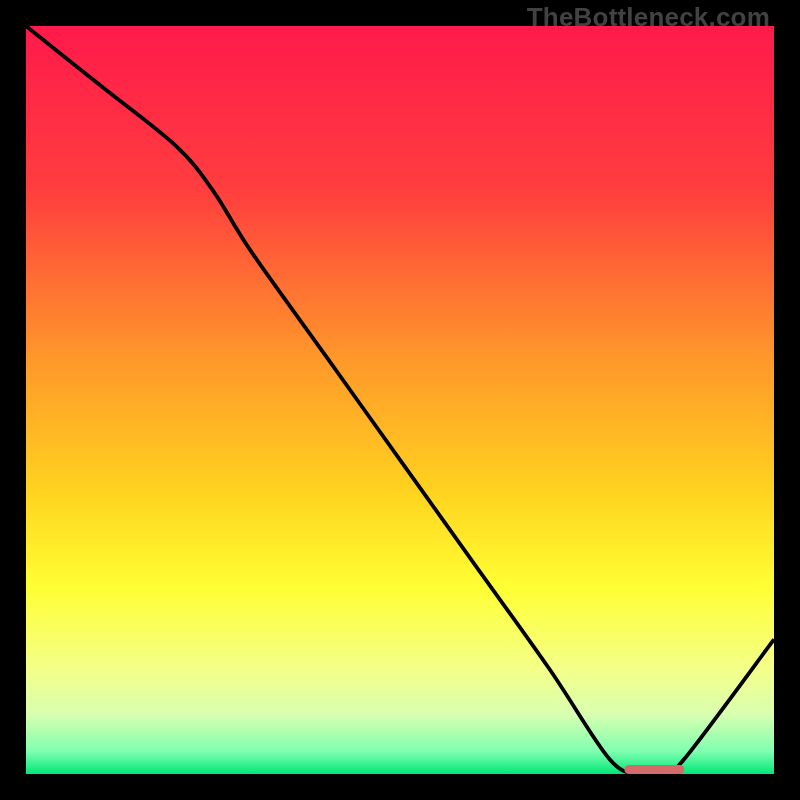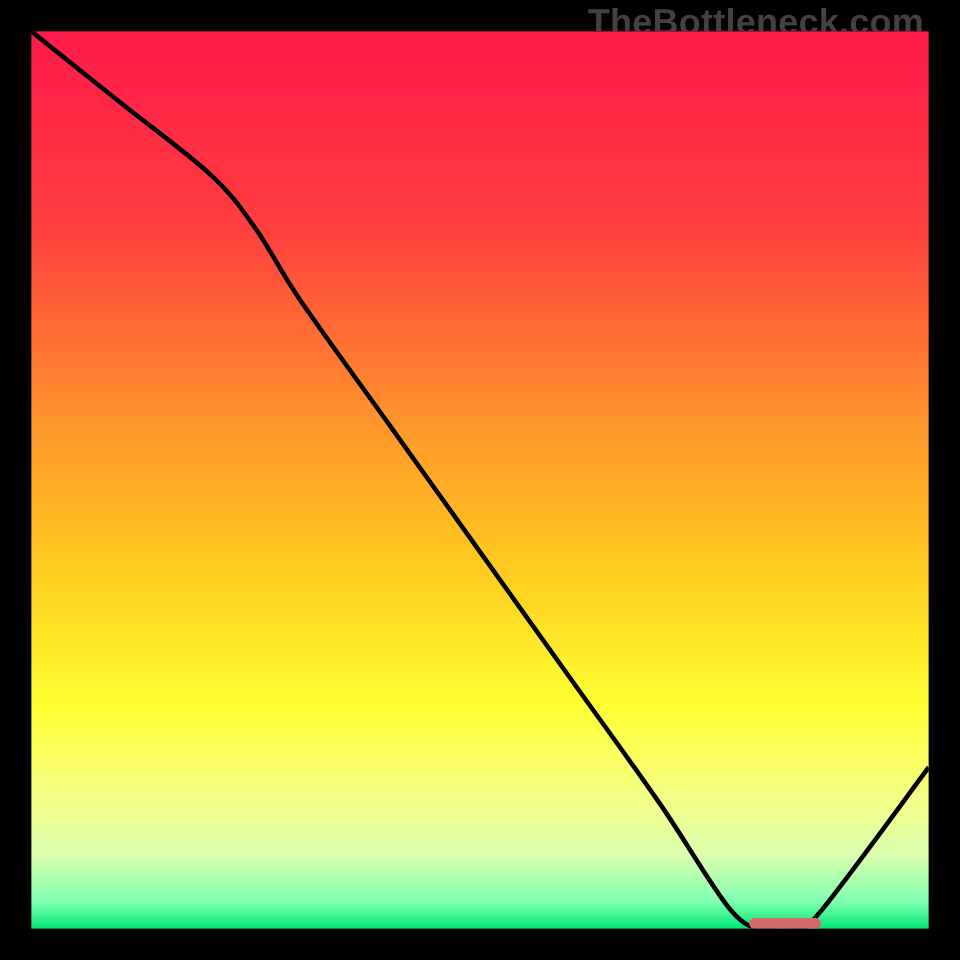--- a/index.html
+++ b/index.html
@@ -24,21 +24,21 @@
     left: 0;
     top: 0;
     width: 748px;
     height: 748px;
   }
   .watermark {
     position: absolute;
     top: 2px;
     right: 30px;
     color: #4a4a4a;
-    font-size: 30px;
+    font-size: 26px;
     font-weight: 600;
     letter-spacing: 0.2px;
     opacity: 0.9;
   }
 </style>
 </head>
 <body>
 
 <div class="watermark">TheBottleneck.com</div>
 

